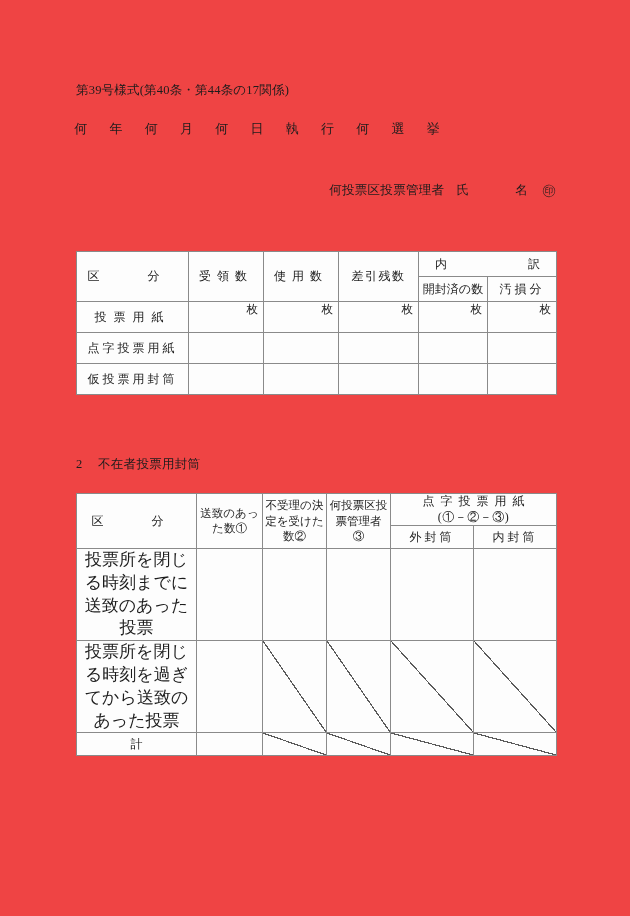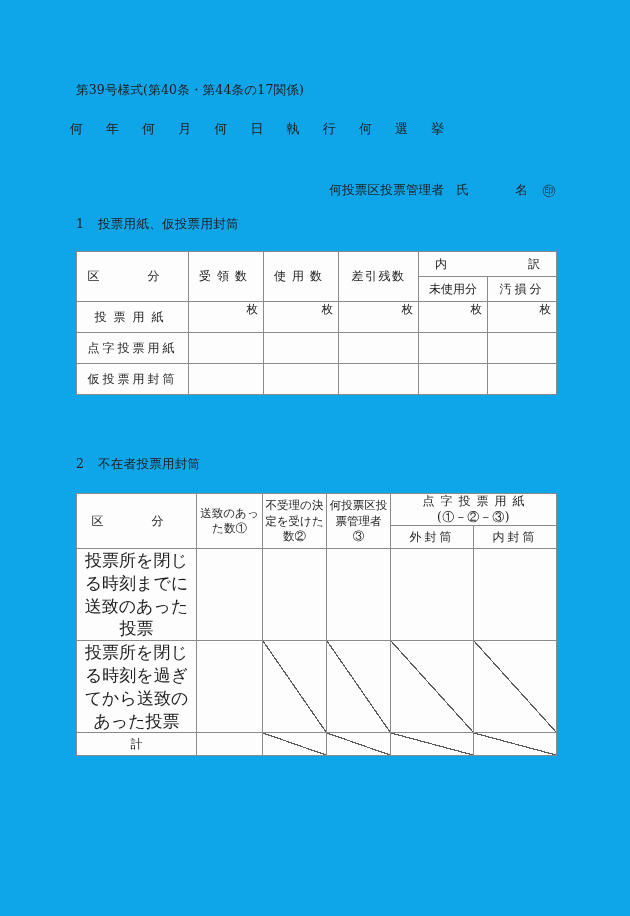--- a/index.html
+++ b/index.html
@@ -12,21 +12,22 @@
     height: 916px;
     position: relative;
     font-family: "DejaVu Serif", "Liberation Serif", serif;
     color: #1c1c1c;
     overflow: hidden;
   }
 
   .page {
     position: absolute;
     inset: 0;
-    background: #0ea5e9;
+    background: #ef4444;
+    font-family: Liberation Serif, serif;
   }
 
   
   .form-no {
     position: absolute;
     left: 76px;
     top: 82px;
     font-size: 12.5px;
     letter-spacing: 0.2px;
     white-space: nowrap;
@@ -212,23 +213,20 @@
   <div class="form-no">第39号様式(第40条・第44条の17関係)</div>
 
   <div class="title-block">
     <div class="title-line-1">何 年 何 月 何 日 執 行 何 選 挙</div>
   </div>
 
   <div class="signature-line">
     <span class="sig-role">何投票区投票管理者</span><span class="sig-gap-1"></span><span class="sig-shi">氏</span><span class="sig-gap-2"></span><span class="sig-mei">名</span><span class="sig-gap-3"></span><span class="seal">㊞</span>
   </div>
 
-  <div class="section-heading" id="sec1-heading">
-    <span class="num">1</span><span>投票用紙、仮投票用封筒</span>
-  </div>
 
   <table class="form-table" id="table-1">
     <colgroup>
       <col class="t1-c0">
         <col class="t1-c1">
         <col class="t1-c2">
       <col class="t1-c3">
         <col class="t1-c4">
         <col class="t1-c5">
     </colgroup>
@@ -239,21 +237,21 @@
         <td rowspan="2" class="spread-1">使用数</td>
         <td rowspan="2" class="spread-tight">差引残数</td>
         <td colspan="2" class="uchiwake">
           <div class="uw-inner">
             <span>内</span>
             <span>訳</span>
           </div>
         </td>
       </tr>
       <tr>
-        <td style="height:24px;">未使用分</td>
+        <td style="height:24px;">開封済の数</td>
         <td style="height:24px;" class="spread-sm">汚損分</td>
       </tr>
 
       <tr class="row-body">
         <td class="label-left spread-row-label">投票用紙</td>
         <td class="unit-cell">
           <span class="unit-mark">枚</span>
           <span></span>
         </td>
         <td class="unit-cell">

